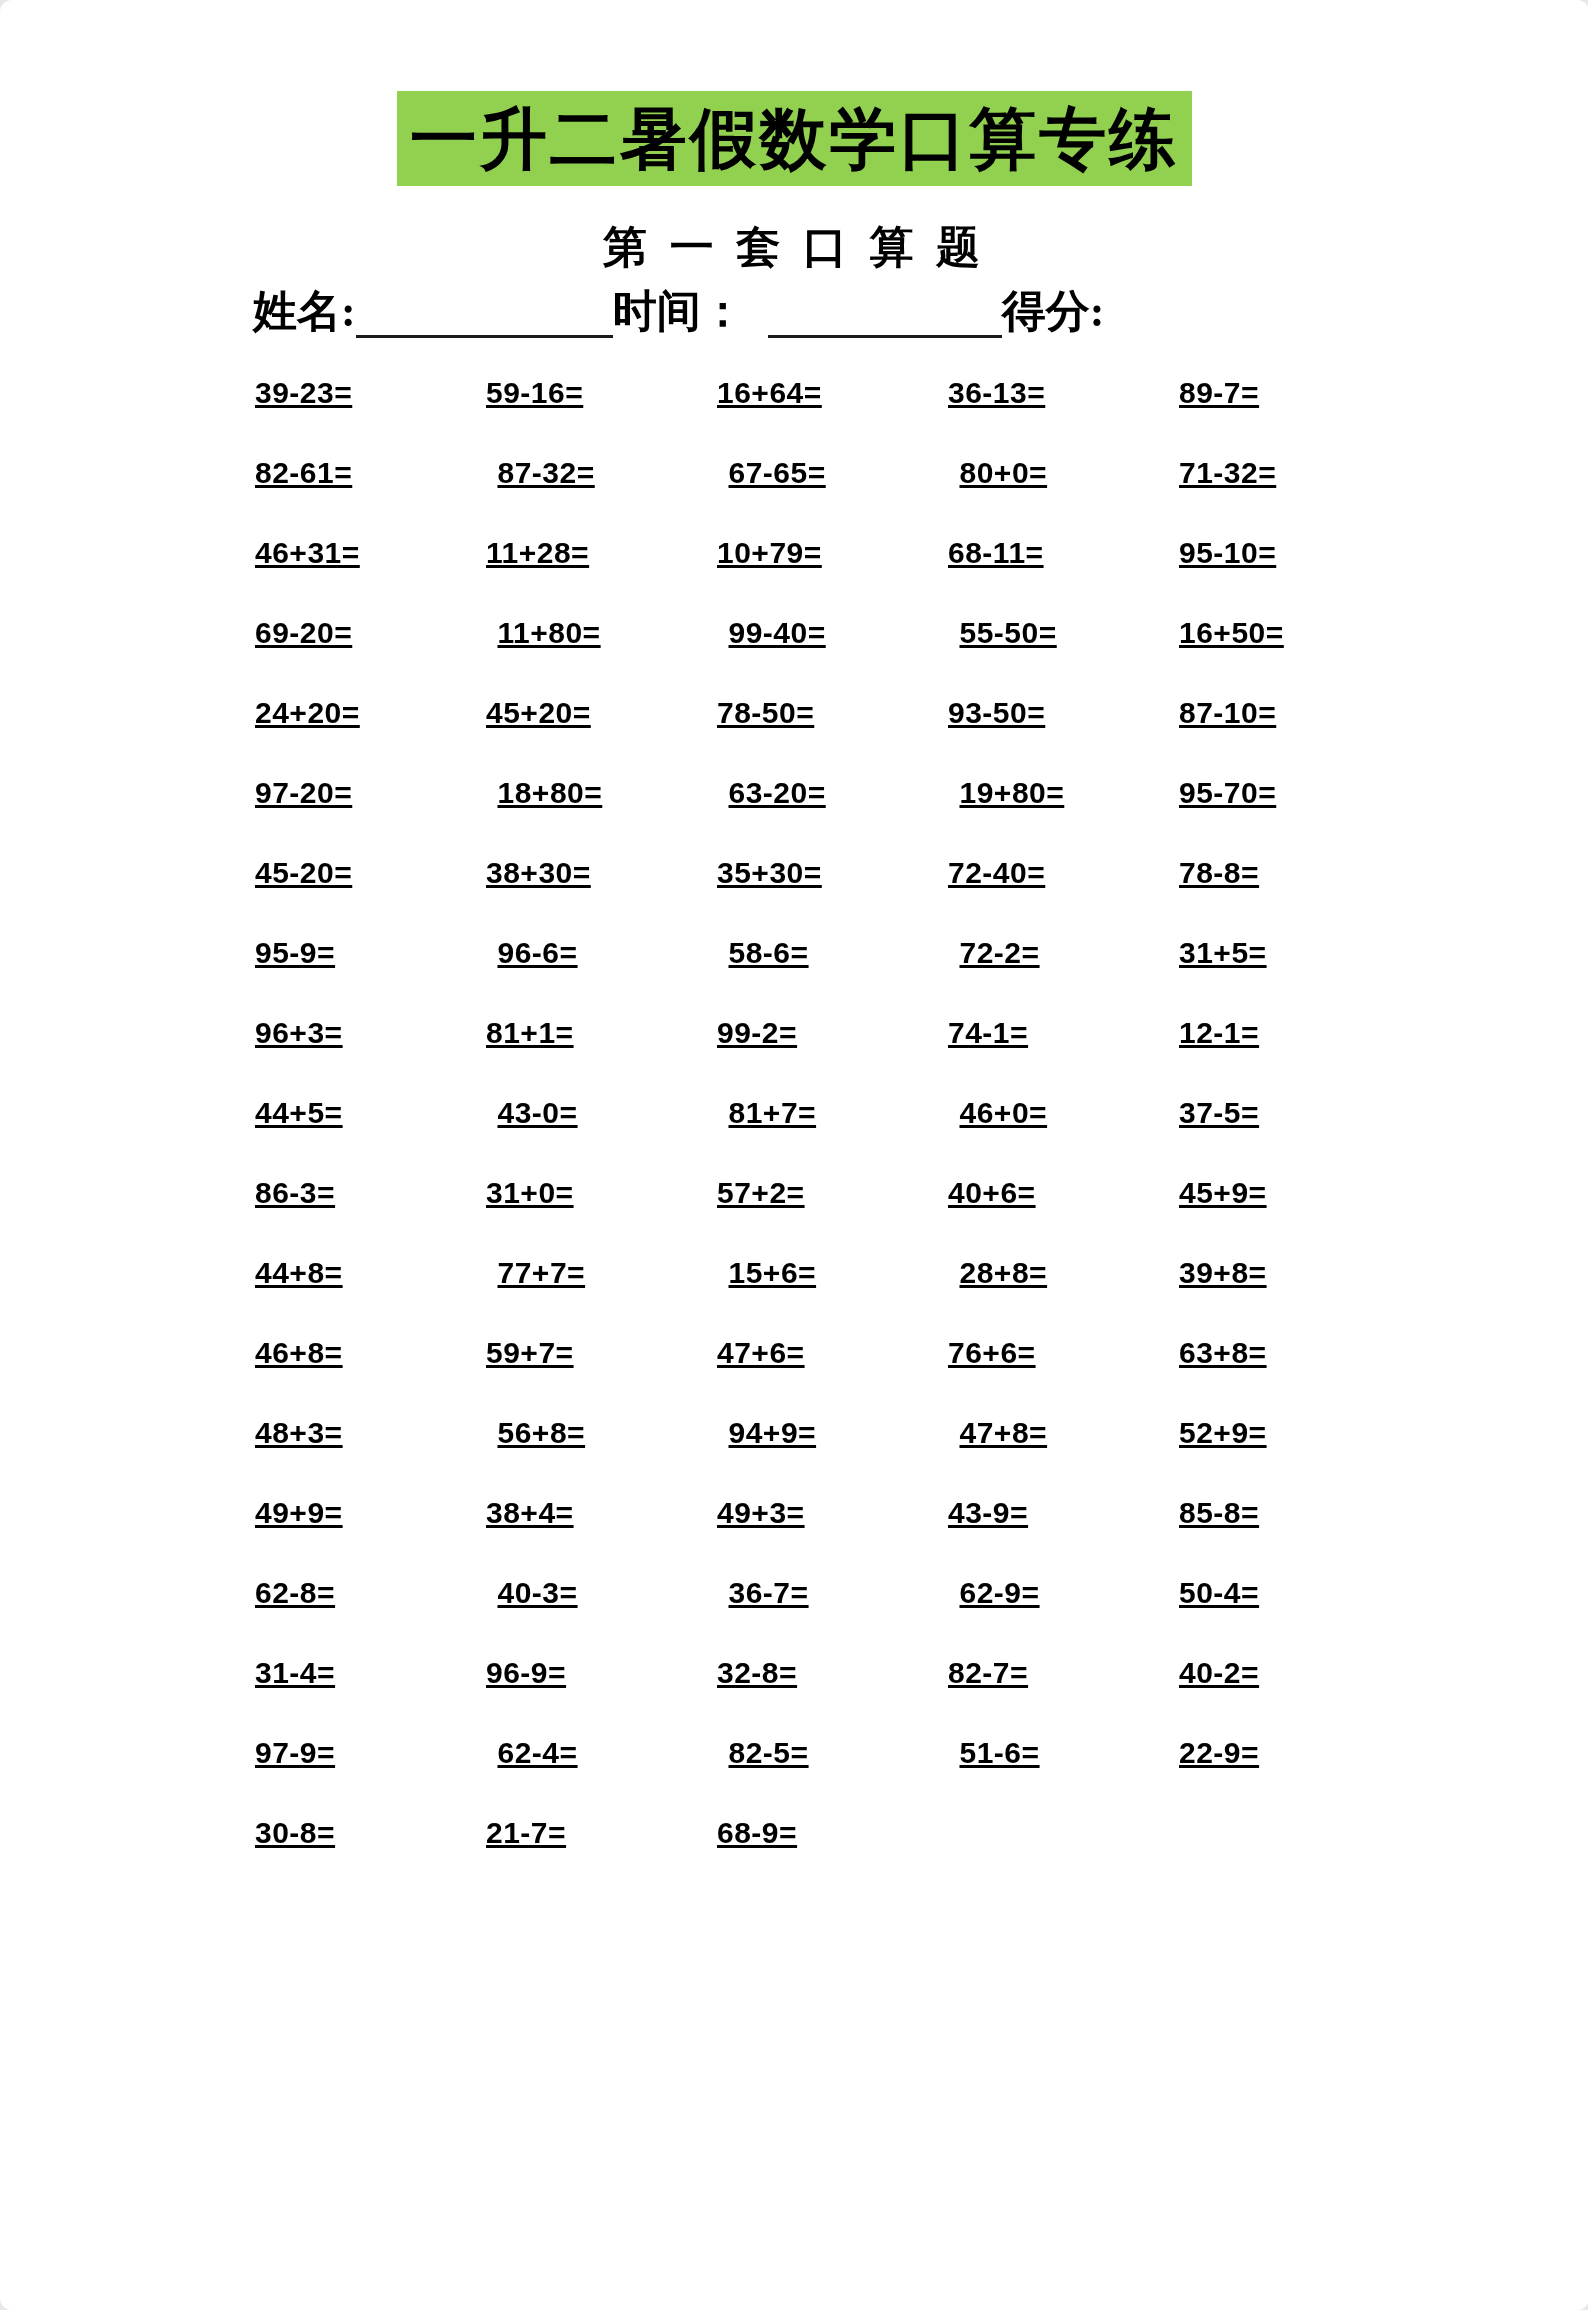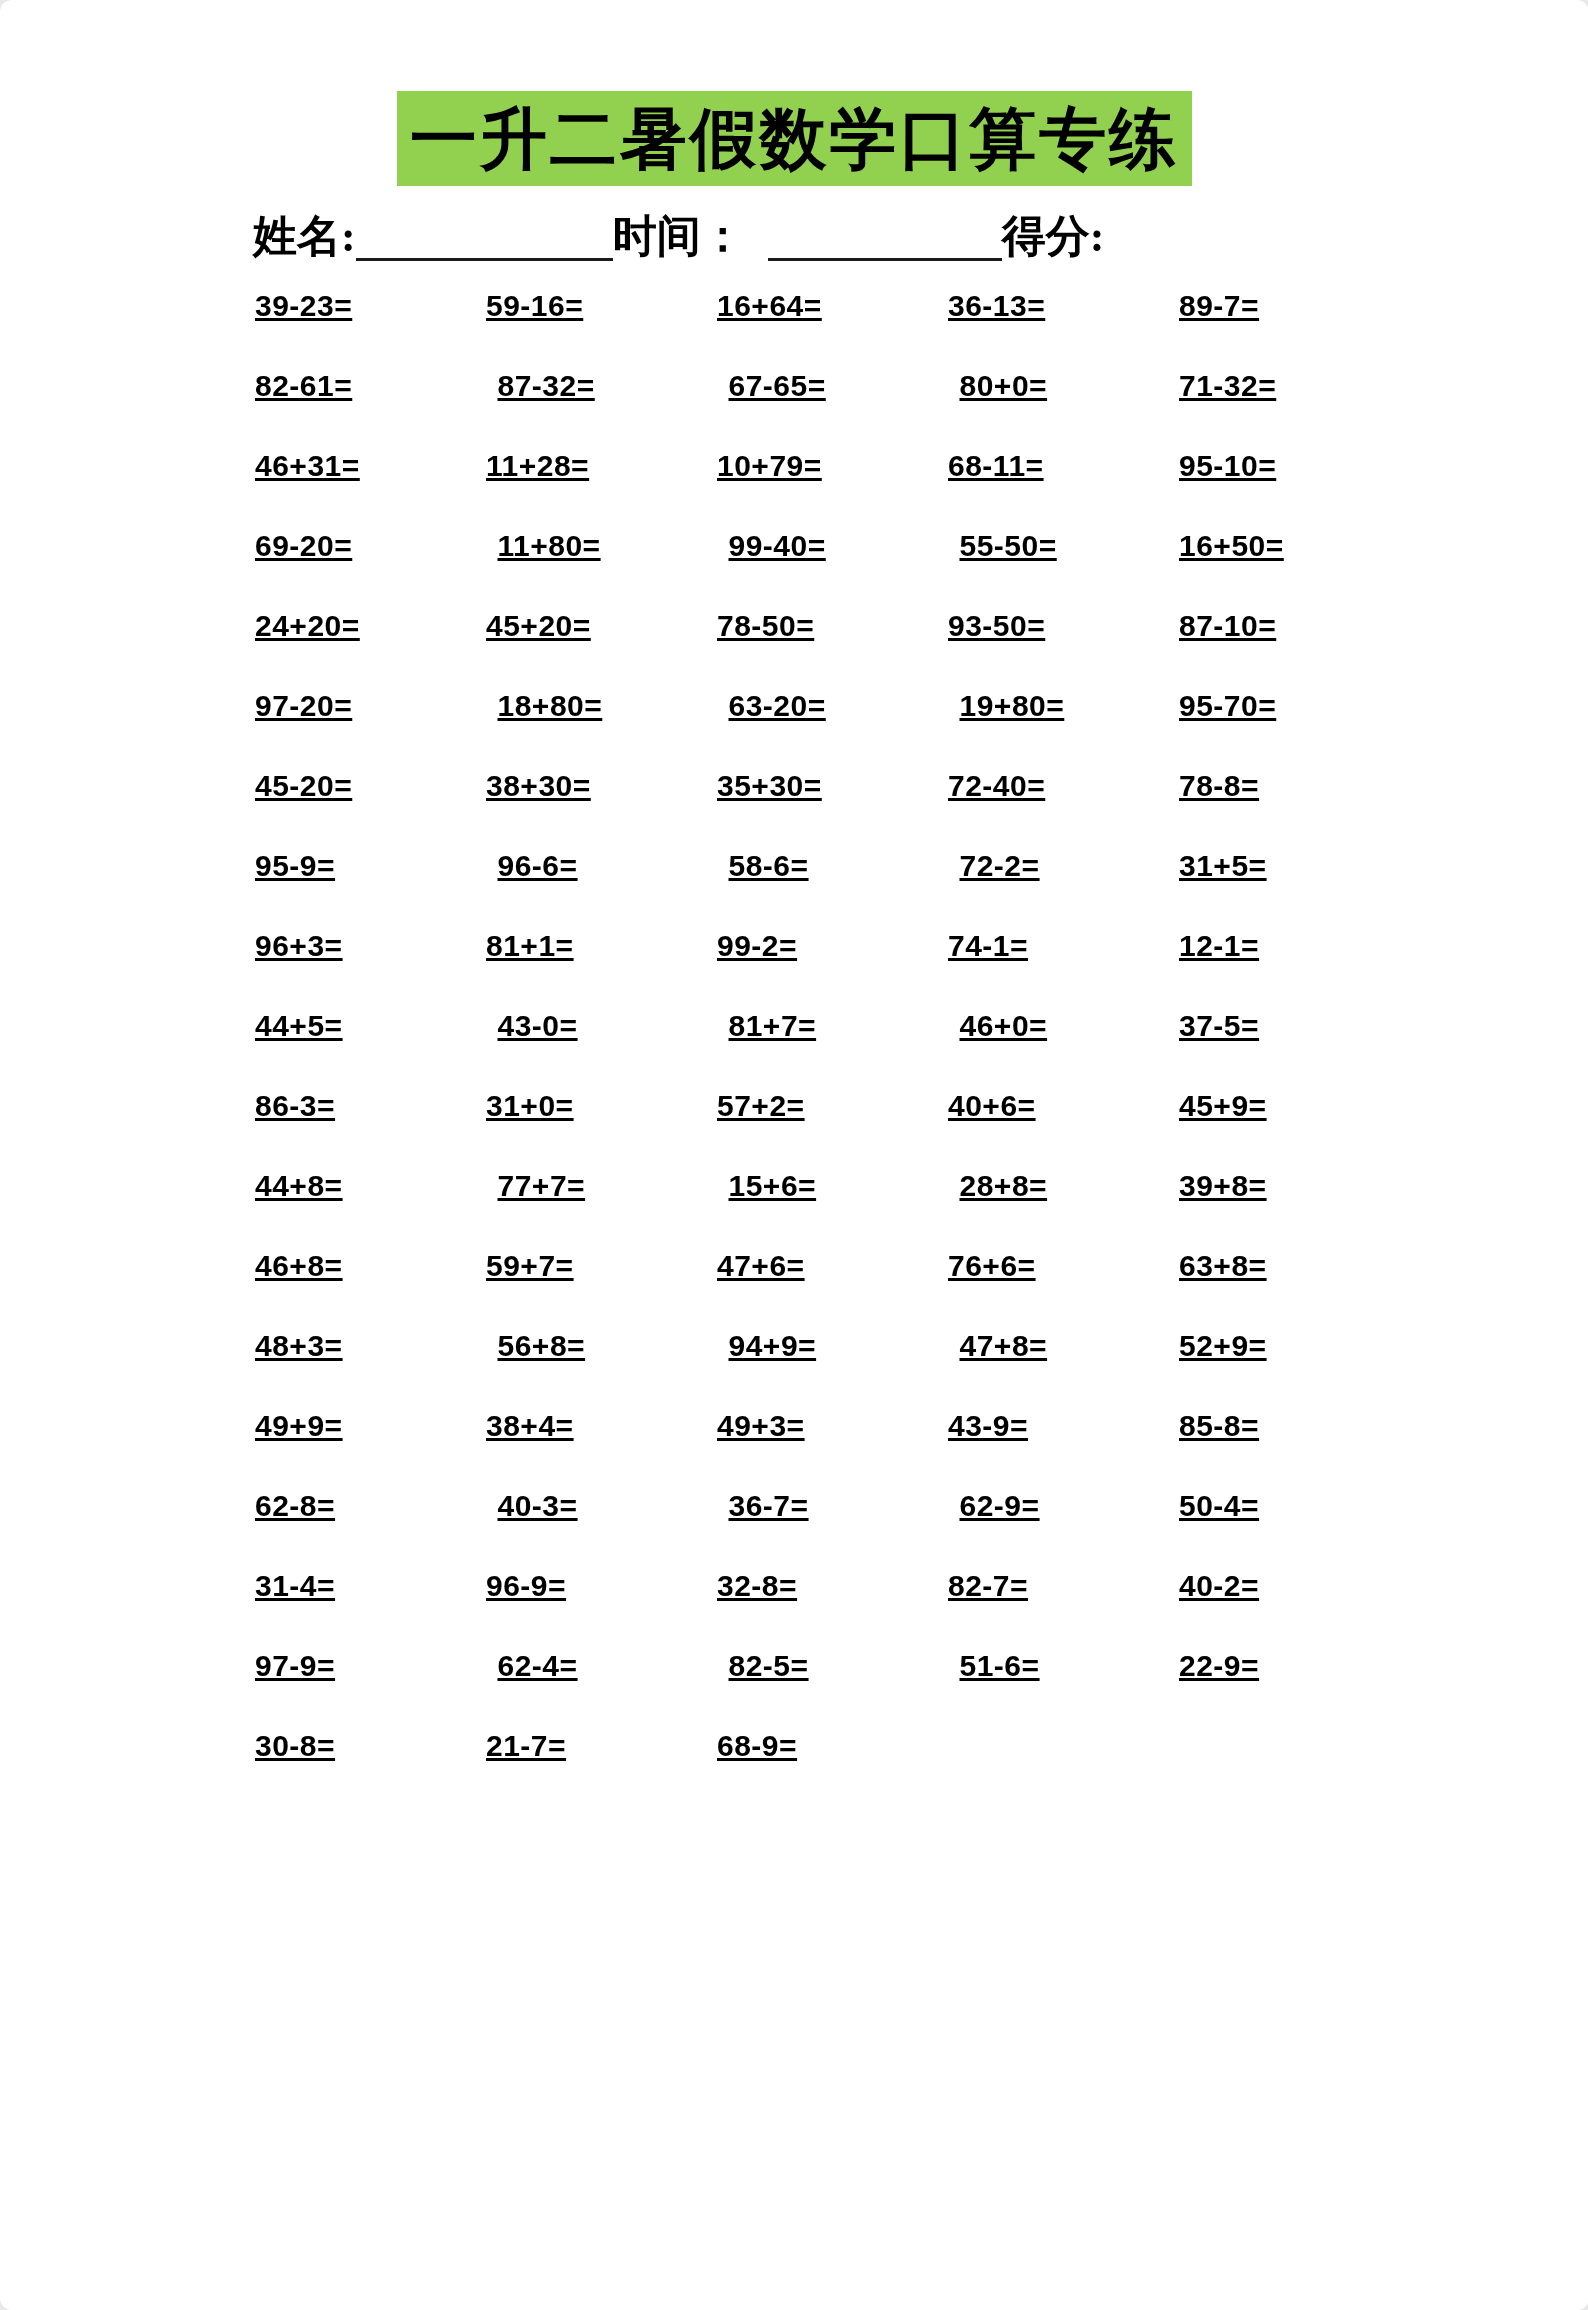--- a/index.html
+++ b/index.html
@@ -40,21 +40,21 @@
     font-size: 44px;
     font-weight: 700;
     letter-spacing: 5.8px;
     line-height: 1.1;
   }
   
   .meta-row {
     margin-top: 15.4px;
     padding-left: 253px;
     display: flex;
-    align-items: flex-end;
+    align-items: flex-start;
     font-family: "Liberation Serif", serif;
     font-size: 44px;
     font-weight: 700;
     height: 60px;
   }
   .meta-row .label { line-height: 1.1; white-space: nowrap; }
   .blank {
     display: inline-block;
     border-bottom: 3.8px solid #1a1a1a;
     height: 50px;
@@ -87,20 +87,21 @@
 </style>
 </head>
 <body>
 
 <div class="page" style="color: rgb(0, 0, 0); border-radius: 12px;">
 
   <div class="title-band" style="background: rgb(146, 208, 80);">
     <h1>一升二暑假数学口算专练</h1>
   </div>
 
+  <div class="subtitle">第 一 套 口 算 题</div>
 
   <div class="meta-row">
     <span class="label">姓名:</span>
     <span class="blank name-blank"></span>
     <span class="label">时间：</span>
     <span class="blank time-blank"></span>
     <span class="label">得分:</span>
   </div>
 
   <div class="problems">

